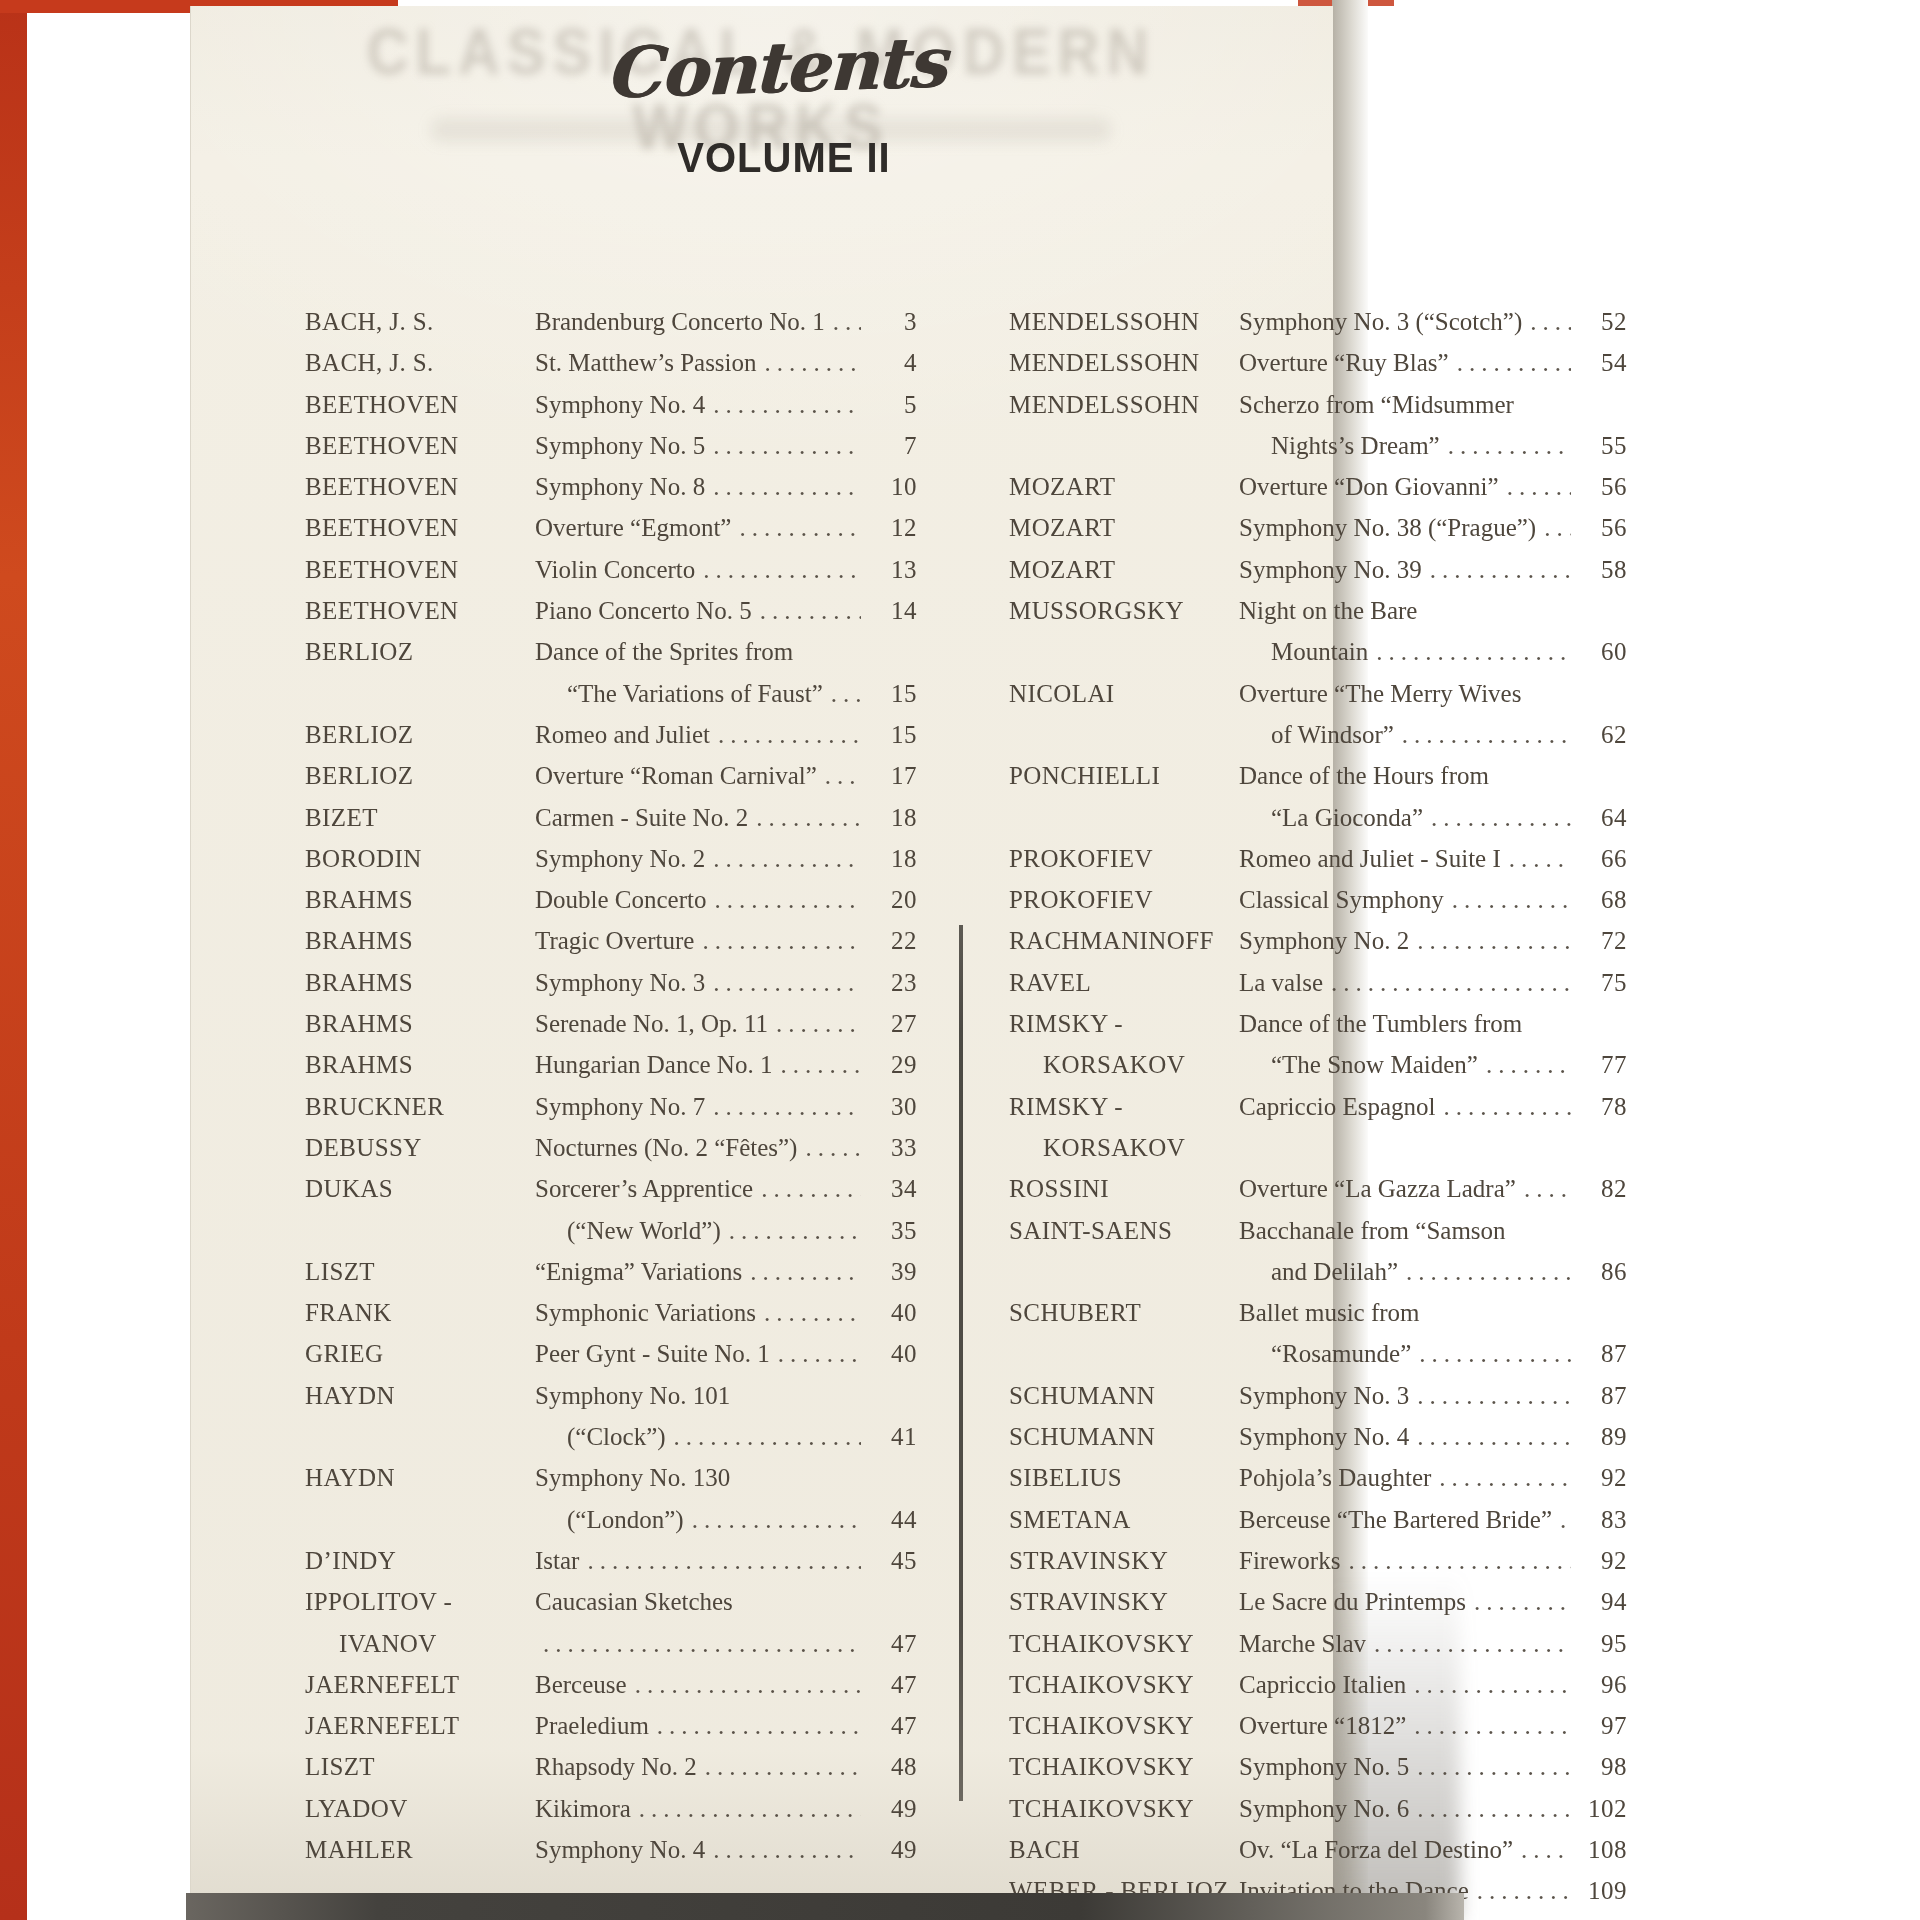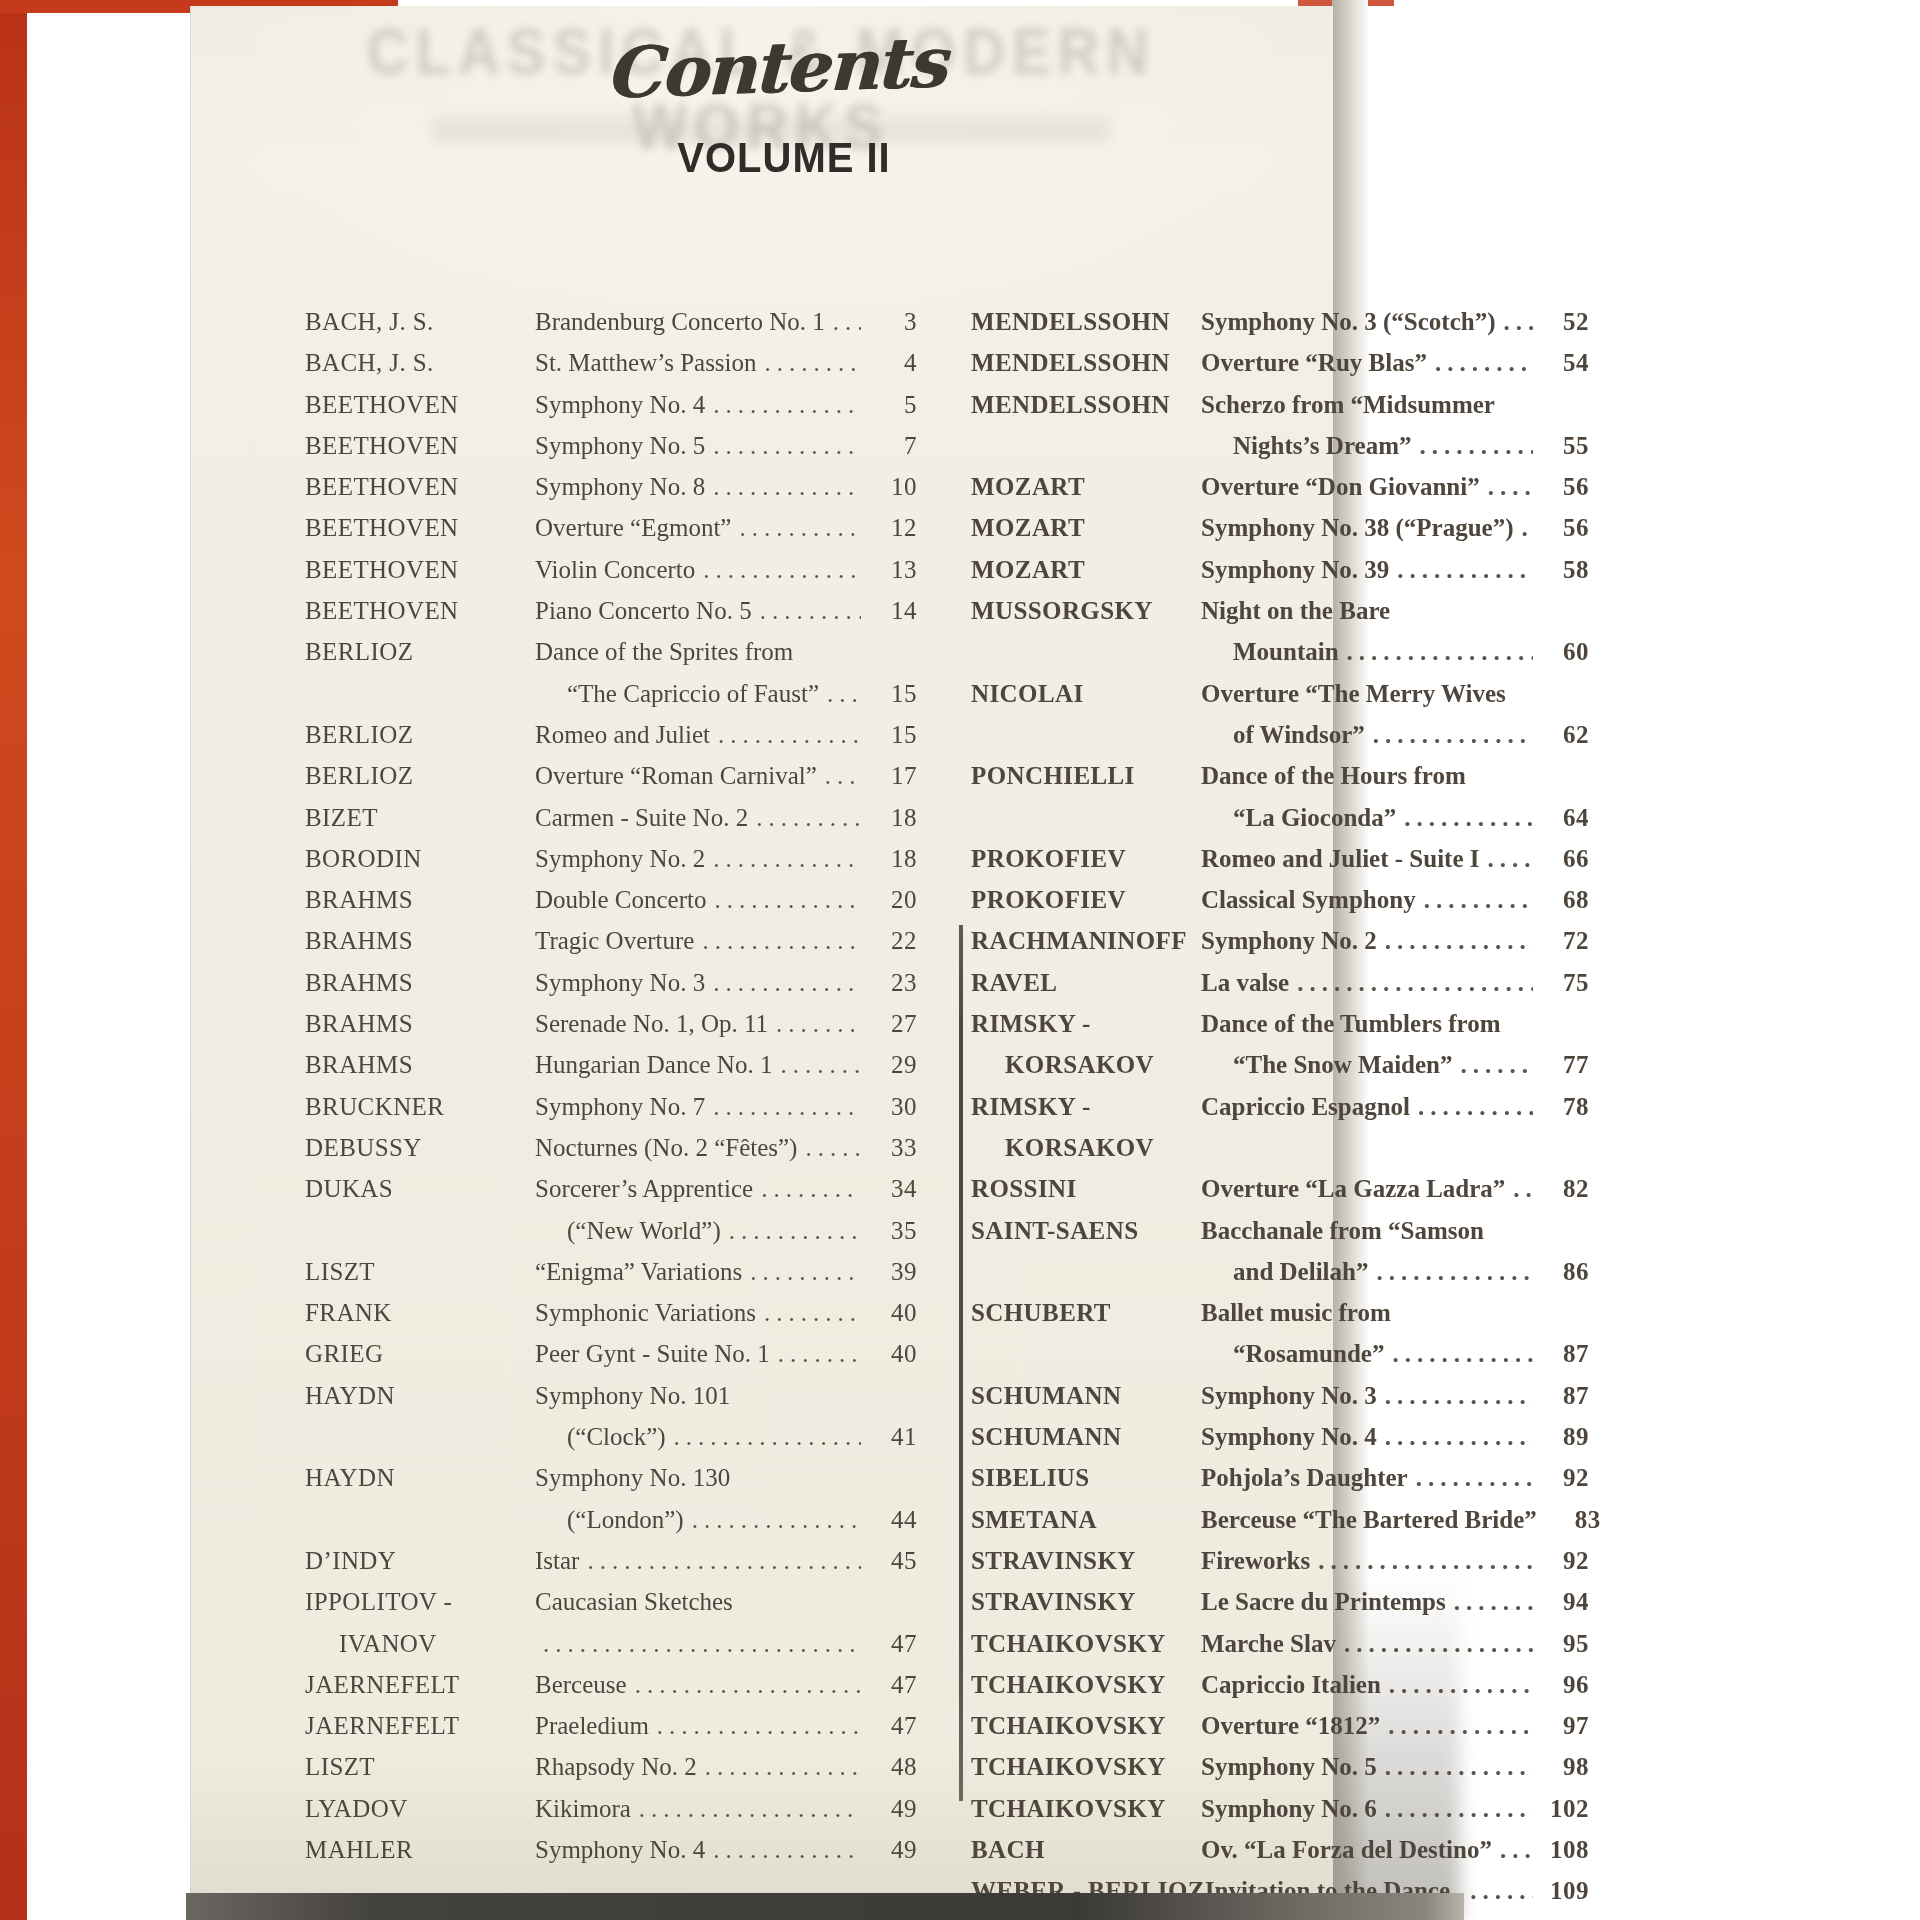--- a/index.html
+++ b/index.html
@@ -44,21 +44,21 @@
     font-family:"DejaVu Serif", serif;font-style:italic;font-weight:bold;
     font-size:70px;line-height:96px;letter-spacing:-2px;color:#3e3833;
     transform:translateX(18px) skewX(-6deg) rotate(-2deg);
     text-shadow:1px 0 0 #3e3833;}
   .subtitle{position:absolute;top:128px;left:0;width:100%;margin:0;text-align:center;
     font-family:"Liberation Sans", sans-serif;font-weight:bold;font-size:40px;line-height:46px;
     letter-spacing:1px;color:#2f2c29;transform:translateX(22px) scaleY(1.04);}
   
   .col{position:absolute;top:295px;}
   .col-left{left:114px;width:612px;font-family:Liberation Serif, serif;}
-  .col-right{left:780px;width:618px;font-weight:bold;}
+  .col-right{left:818px;width:618px;}
   .row{display:flex;align-items:baseline;height:41.3px;line-height:41.3px;
     font-size:25px;white-space:nowrap;}
   .cell-c{flex:0 0 230px;letter-spacing:.4px;overflow:visible;}
   .cell-c.ind{padding-left:34px;flex-basis:196px;}
   .cell-t{flex:0 0 auto;}
   .cell-t.ind{padding-left:32px;}
   .leader{flex:1 1 0;min-width:0;overflow:hidden;letter-spacing:6px;
     margin:0 2px 0 8px;opacity:.92;}
   .cell-p{flex:0 0 54px;text-align:right;letter-spacing:.5px;}
   .crease{position:absolute;left:768px;top:919px;width:4px;height:876px;
@@ -128,21 +128,21 @@
           <span class="cell-t">Piano Concerto No. 5</span>
           <span class="leader">................................................................................</span>
           <span class="cell-p">14</span>
         </div>
         <div class="row">
           <span class="cell-c">BERLIOZ</span>
           <span class="cell-t">Dance of the Sprites from</span>
         </div>
         <div class="row">
           <span class="cell-c"></span>
-          <span class="cell-t ind">“The Capriccio of Faust”</span>
+          <span class="cell-t ind">“The Variations of Faust”</span>
           <span class="leader">................................................................................</span>
           <span class="cell-p">15</span>
         </div>
         <div class="row">
           <span class="cell-c">BERLIOZ</span>
           <span class="cell-t">Romeo and Juliet</span>
           <span class="leader">................................................................................</span>
           <span class="cell-p">15</span>
         </div>
         <div class="row">

